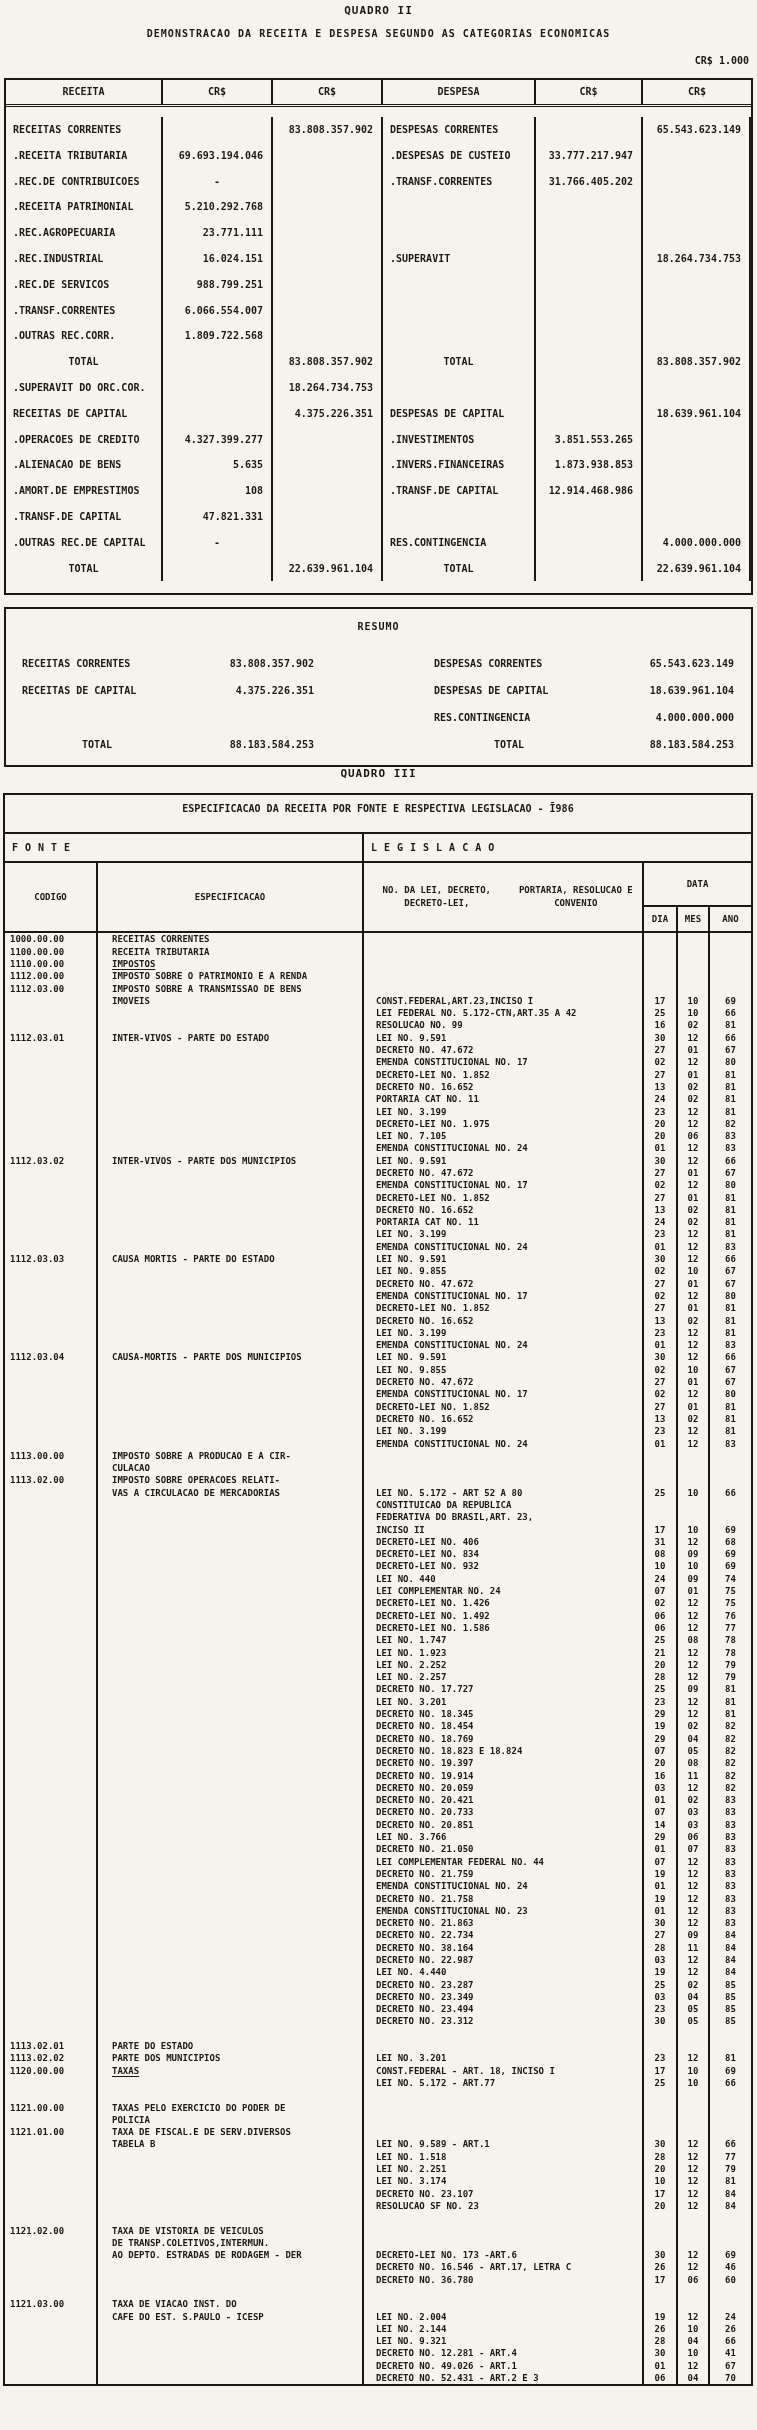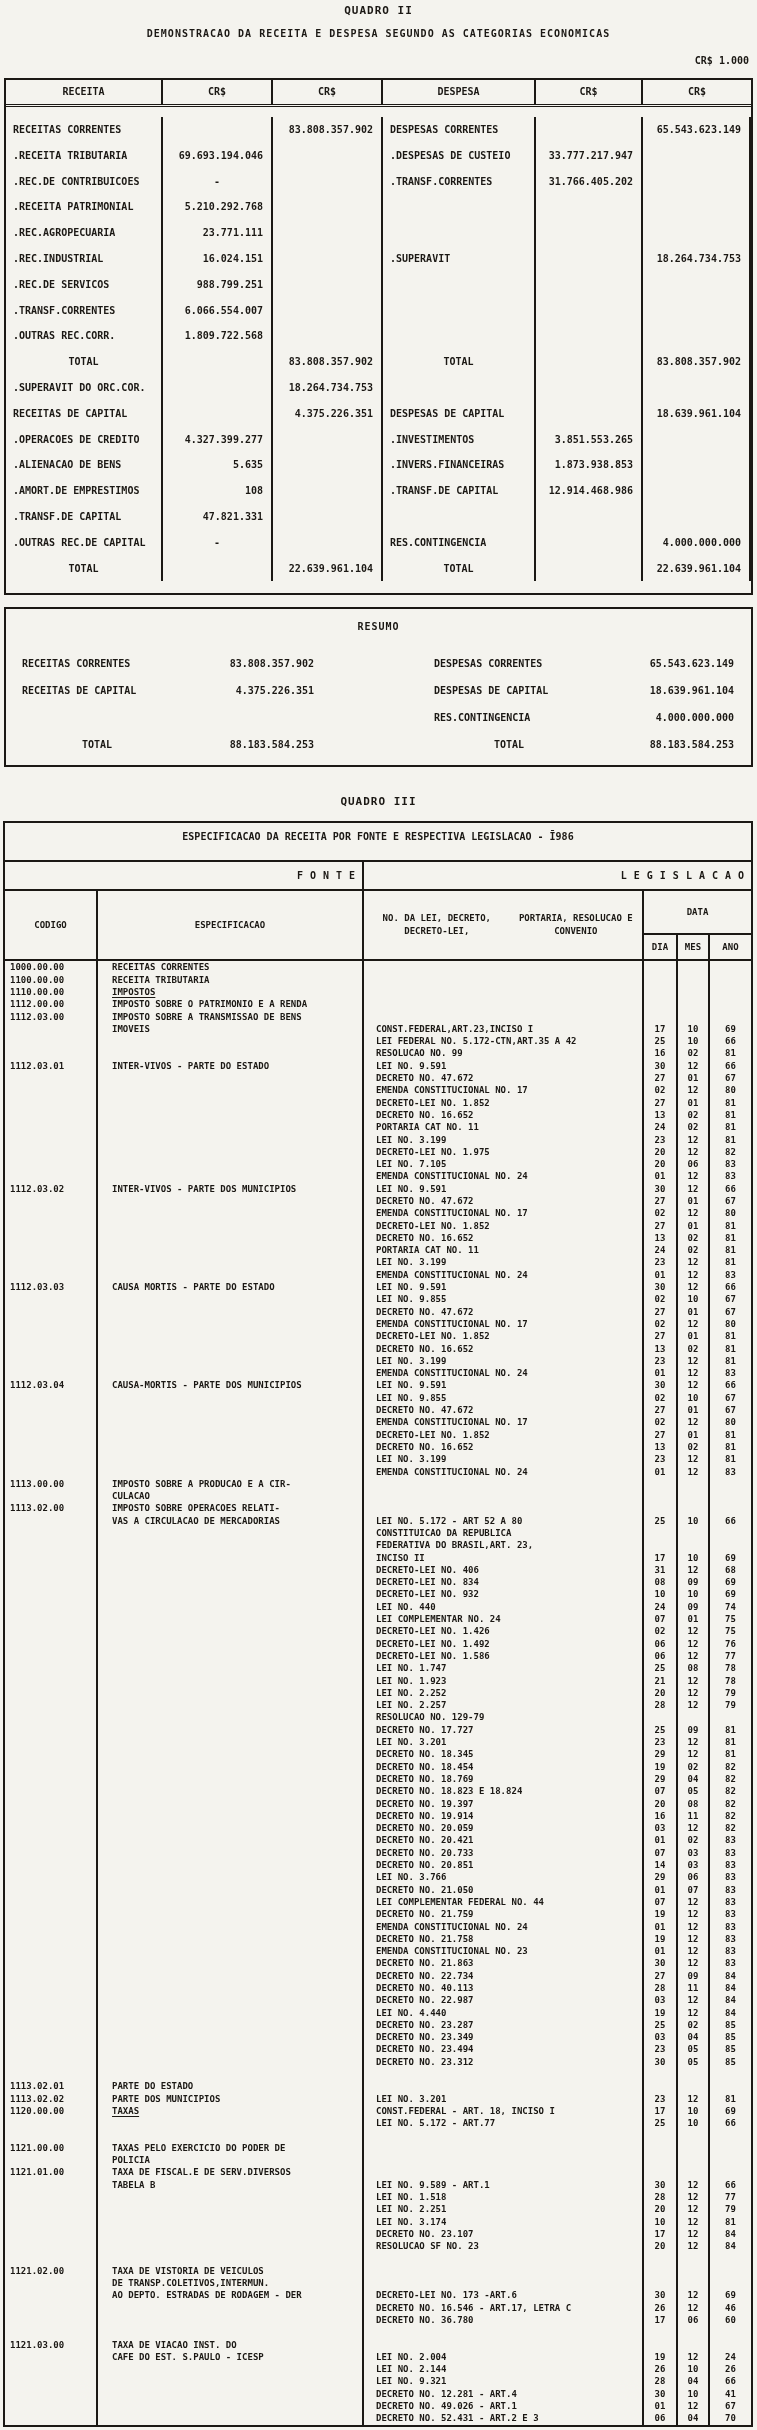--- a/index.html
+++ b/index.html
@@ -33,25 +33,25 @@
   .rz-title { text-align:center; font-size:10px; margin-top:12px; letter-spacing:1px; }
   .rz-cols { display:flex; margin-top:18px; }
   .rz-col-l { margin-left:16px; width:292px; }
   .rz-col-r { margin-left:120px; width:300px; }
   .rz-line { display:flex; height:27px; line-height:27px; font-size:10px; white-space:nowrap; }
   .rz-lbl { width:168px; text-align:left; }
   .rz-lbl.ctr { text-align:center; width:150px; }
   .rz-val { flex:1; text-align:right; }
 
   
-  .h-q3 { margin-top:28px; }
+  .h-q3 { }
   .q3 { margin:13px 2px 0 3px; width:750px; border:2px solid #1b1814; }
   .q3-trow { height:39px; line-height:27px; text-align:center; font-size:10px; border-bottom:2px solid #1b1814; }
   .q3-grow { display:grid; grid-template-columns:359px 387px; border-bottom:2px solid #1b1814; }
-  .q3-grow > div { height:27px; line-height:27px; text-align:right; font-size:10px; letter-spacing:7px; text-indent:7px; }
+  .q3-grow > div { height:27px; line-height:27px; text-align:left; font-size:10px; letter-spacing:7px; text-indent:7px; }
   .q3-grow .gc0 { border-right:2px solid #1b1814; }
   .q3-sub { display:grid; grid-template-columns:93px 266px 280px 34px 32px 41px; grid-template-rows:44px 24px; border-bottom:2px solid #1b1814; font-size:9px; }
   .q3-sub .sc { border-right:2px solid #1b1814; display:flex; align-items:center; justify-content:center; text-align:center; }
   .q3-sub .codigo { grid-row:1/3; grid-column:1; }
   .q3-sub .espec  { grid-row:1/3; grid-column:2; }
   .q3-sub .lei    { grid-row:1/3; grid-column:3; flex-direction:row; line-height:13px; }
   .q3-sub .data   { grid-row:1; grid-column:4/7; border-bottom:2px solid #1b1814; border-right:none; }
   .q3-sub .dia { grid-row:2; grid-column:4; }
   .q3-sub .mes { grid-row:2; grid-column:5; }
   .q3-sub .ano { grid-row:2; grid-column:6; border-right:none; }
@@ -778,28 +778,20 @@
           <div class="q3c c0"></div>
           <div class="q3c c1"></div>
           <div class="q3c c2">LEI NO. 2.257</div>
           <div class="q3c c3">28</div>
           <div class="q3c c4">12</div>
           <div class="q3c c5">79</div>
         </div>
         <div class="q3l">
           <div class="q3c c0"></div>
           <div class="q3c c1"></div>
-          <div class="q3c c2">RESOLUCAO NO. 129-79</div>
-          <div class="q3c c3"></div>
-          <div class="q3c c4"></div>
-          <div class="q3c c5"></div>
-        </div>
-        <div class="q3l">
-          <div class="q3c c0"></div>
-          <div class="q3c c1"></div>
           <div class="q3c c2">DECRETO NO. 17.727</div>
           <div class="q3c c3">25</div>
           <div class="q3c c4">09</div>
           <div class="q3c c5">81</div>
         </div>
         <div class="q3l">
           <div class="q3c c0"></div>
           <div class="q3c c1"></div>
           <div class="q3c c2">LEI NO. 3.201</div>
           <div class="q3c c3">23</div>
@@ -954,21 +946,21 @@
           <div class="q3c c0"></div>
           <div class="q3c c1"></div>
           <div class="q3c c2">DECRETO NO. 22.734</div>
           <div class="q3c c3">27</div>
           <div class="q3c c4">09</div>
           <div class="q3c c5">84</div>
         </div>
         <div class="q3l">
           <div class="q3c c0"></div>
           <div class="q3c c1"></div>
-          <div class="q3c c2">DECRETO NO. 40.113</div>
+          <div class="q3c c2">DECRETO NO. 38.164</div>
           <div class="q3c c3">28</div>
           <div class="q3c c4">11</div>
           <div class="q3c c5">84</div>
         </div>
         <div class="q3l">
           <div class="q3c c0"></div>
           <div class="q3c c1"></div>
           <div class="q3c c2">DECRETO NO. 22.987</div>
           <div class="q3c c3">03</div>
           <div class="q3c c4">12</div>

